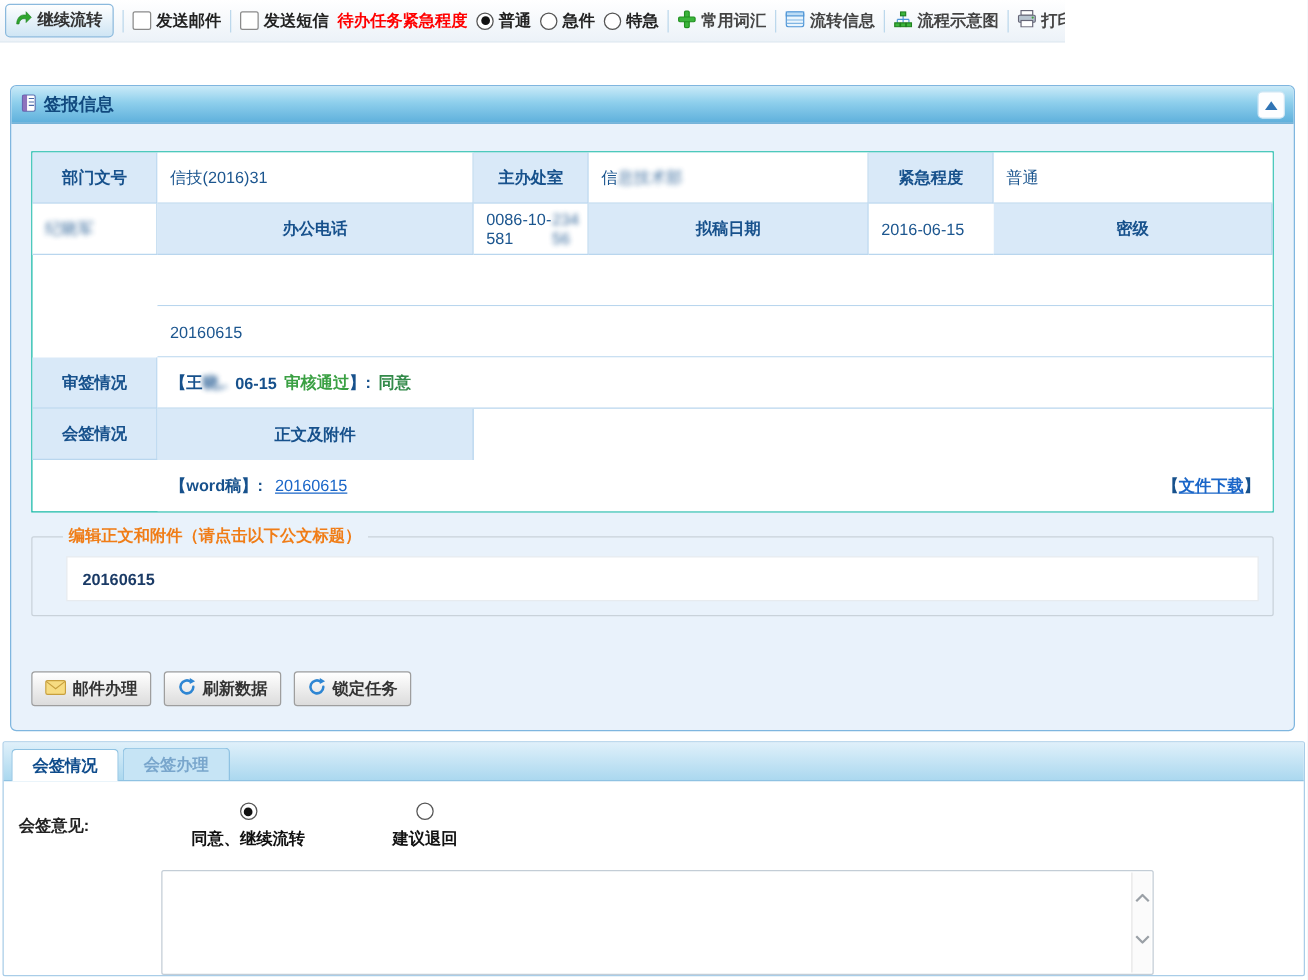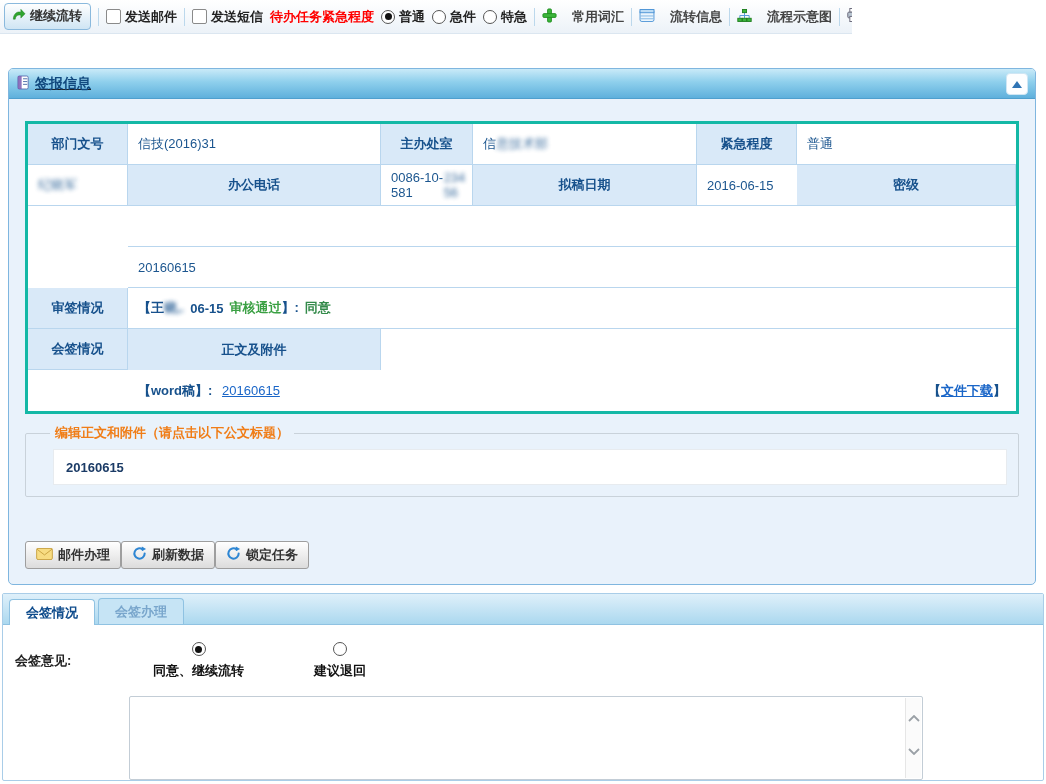--- a/index.html
+++ b/index.html
@@ -22,59 +22,59 @@
     background:linear-gradient(180deg,#fefefe,#cfe5f4);
     font-weight:bold; color:#333; cursor:pointer; flex:0 0 auto;
   }
   .chk{ width:15px; height:15px; border:1px solid #8a8a8a; background:#fff; border-radius:2px; flex:0 0 auto;}
   .tb-item{ display:flex; align-items:center; gap:4px; font-weight:bold; color:#222; flex:0 0 auto;}
   .urgent{ color:#ff0000; font-weight:bold; flex:0 0 auto;}
   .radio{ width:14px; height:14px; border:1.5px solid #555; border-radius:50%; background:#fff;
           display:flex; align-items:center; justify-content:center; flex:0 0 auto;}
   .radio::after{ content:""; width:7px; height:7px; border-radius:50%; background:#111; display:none;}
   .radio.on::after{ display:block; }
-  .tb-link{ display:flex; align-items:center; gap:15px; font-weight:600; color:#444; cursor:pointer; flex:0 0 auto;}
+  .tb-link{ display:flex; align-items:center; gap:4px; font-weight:600; color:#444; cursor:pointer; flex:0 0 auto;}
   
   .panel{
     position:absolute; left:8px; top:68px; width:1028px; height:517px;
     border:1px solid #7fb6df; border-radius:5px; background:#e9f2fb; overflow:hidden;
   }
   .panel-header{
     height:30px; background:linear-gradient(180deg,#c9eaf8 0%,#8ecfec 45%,#5fb0dc 100%);
-    border-bottom:1px solid #4f9fce; display:flex; align-items:center; padding:0 8px; position:relative;text-decoration:underline;
+    border-bottom:1px solid #4f9fce; display:flex; align-items:center; padding:0 8px; position:relative;
   }
   .panel-title{ font-size:14px; font-weight:bold; color:#11497e; margin-left:5px;}
   .collapse-btn{ position:absolute; right:7px; top:4px; width:22px; height:22px; background:#fdfeff;
     border:1px solid #cfe6f4; border-radius:4px; display:flex; align-items:center; justify-content:center; cursor:pointer;}
   .tri-up{ width:0; height:0; border-left:5px solid transparent; border-right:5px solid transparent; border-bottom:7px solid #2f74b5;}
   .panel-body{ padding:22px 16px 0 16px; }
   
   .info-table{
     display:grid; grid-template-columns:100px 253px 92px 224px 100px 1fr;
-    grid-auto-rows:41px; border:3px solid #14b8a6; background:#fff;
+    grid-auto-rows:41px; border:1px solid #14b8a6; background:#fff;
   }
   .cell{ border-right:1px solid #b9d6ee; border-bottom:1px solid #b9d6ee; display:flex; align-items:center; }
   .lab{ background:#d9e9f8; justify-content:center; font-weight:bold; color:#17518c; }
   .val{ background:#fff; padding-left:10px; color:#1c568f; }
   .span5{ grid-column:2 / 7; }
   .nr{ border-right:none; } .nb{ border-bottom:none; }
   .redacted{ filter:blur(2px); opacity:.85; }
   .navy-b{ color:#17518c; font-weight:bold; }
   .green-b{ color:#3aa043; font-weight:bold; }
   .green{ color:#338a4a; font-weight:bold; }
   .muted{ color:#86a7c2; }
   a.lnk{ color:#1a66c8; text-decoration:underline; cursor:pointer; }
   .split{ justify-content:space-between; padding-right:10px; }
   
   .edit-fs{ margin-top:10px; border:1px solid #c9d2da; border-radius:2px; padding:0 0 12px 16px; }
   .edit-fs legend{ margin-left:8px; padding:0 5px; color:#f07d17; font-weight:bold; }
   .doc-title-row{ margin:8px 12px 0 12px; height:34px; background:#fff; display:flex; align-items:center;
     padding-left:12px; font-weight:bold; color:#1b3b66; box-shadow:0 0 0 1px #e7ebef; cursor:pointer;}
   
-  .btn-row{ display:flex; margin-top:44px; }
+  .btn-row{ display:flex; gap:10px; margin-top:44px; }
   .act-btn{ height:28px; padding:0 10px; display:flex; align-items:center; gap:5px;
     background:linear-gradient(180deg,#ffffff,#dcdcdc); border:1px solid #9e9e9e; border-radius:3px;
     font-weight:600; color:#333; cursor:pointer;}
   
   .bottom-panel{
     position:absolute; left:2px; top:593px; width:1042px; height:188px;
     border:1px solid #a9cde8; border-radius:2px; background:#fff;
   }
   .tabbar{ height:31px; background:linear-gradient(180deg,#dff0fa,#abd8ef); border-bottom:1px solid #8fc2e2;
     display:flex; align-items:flex-end; padding-left:6px; gap:3px; }

